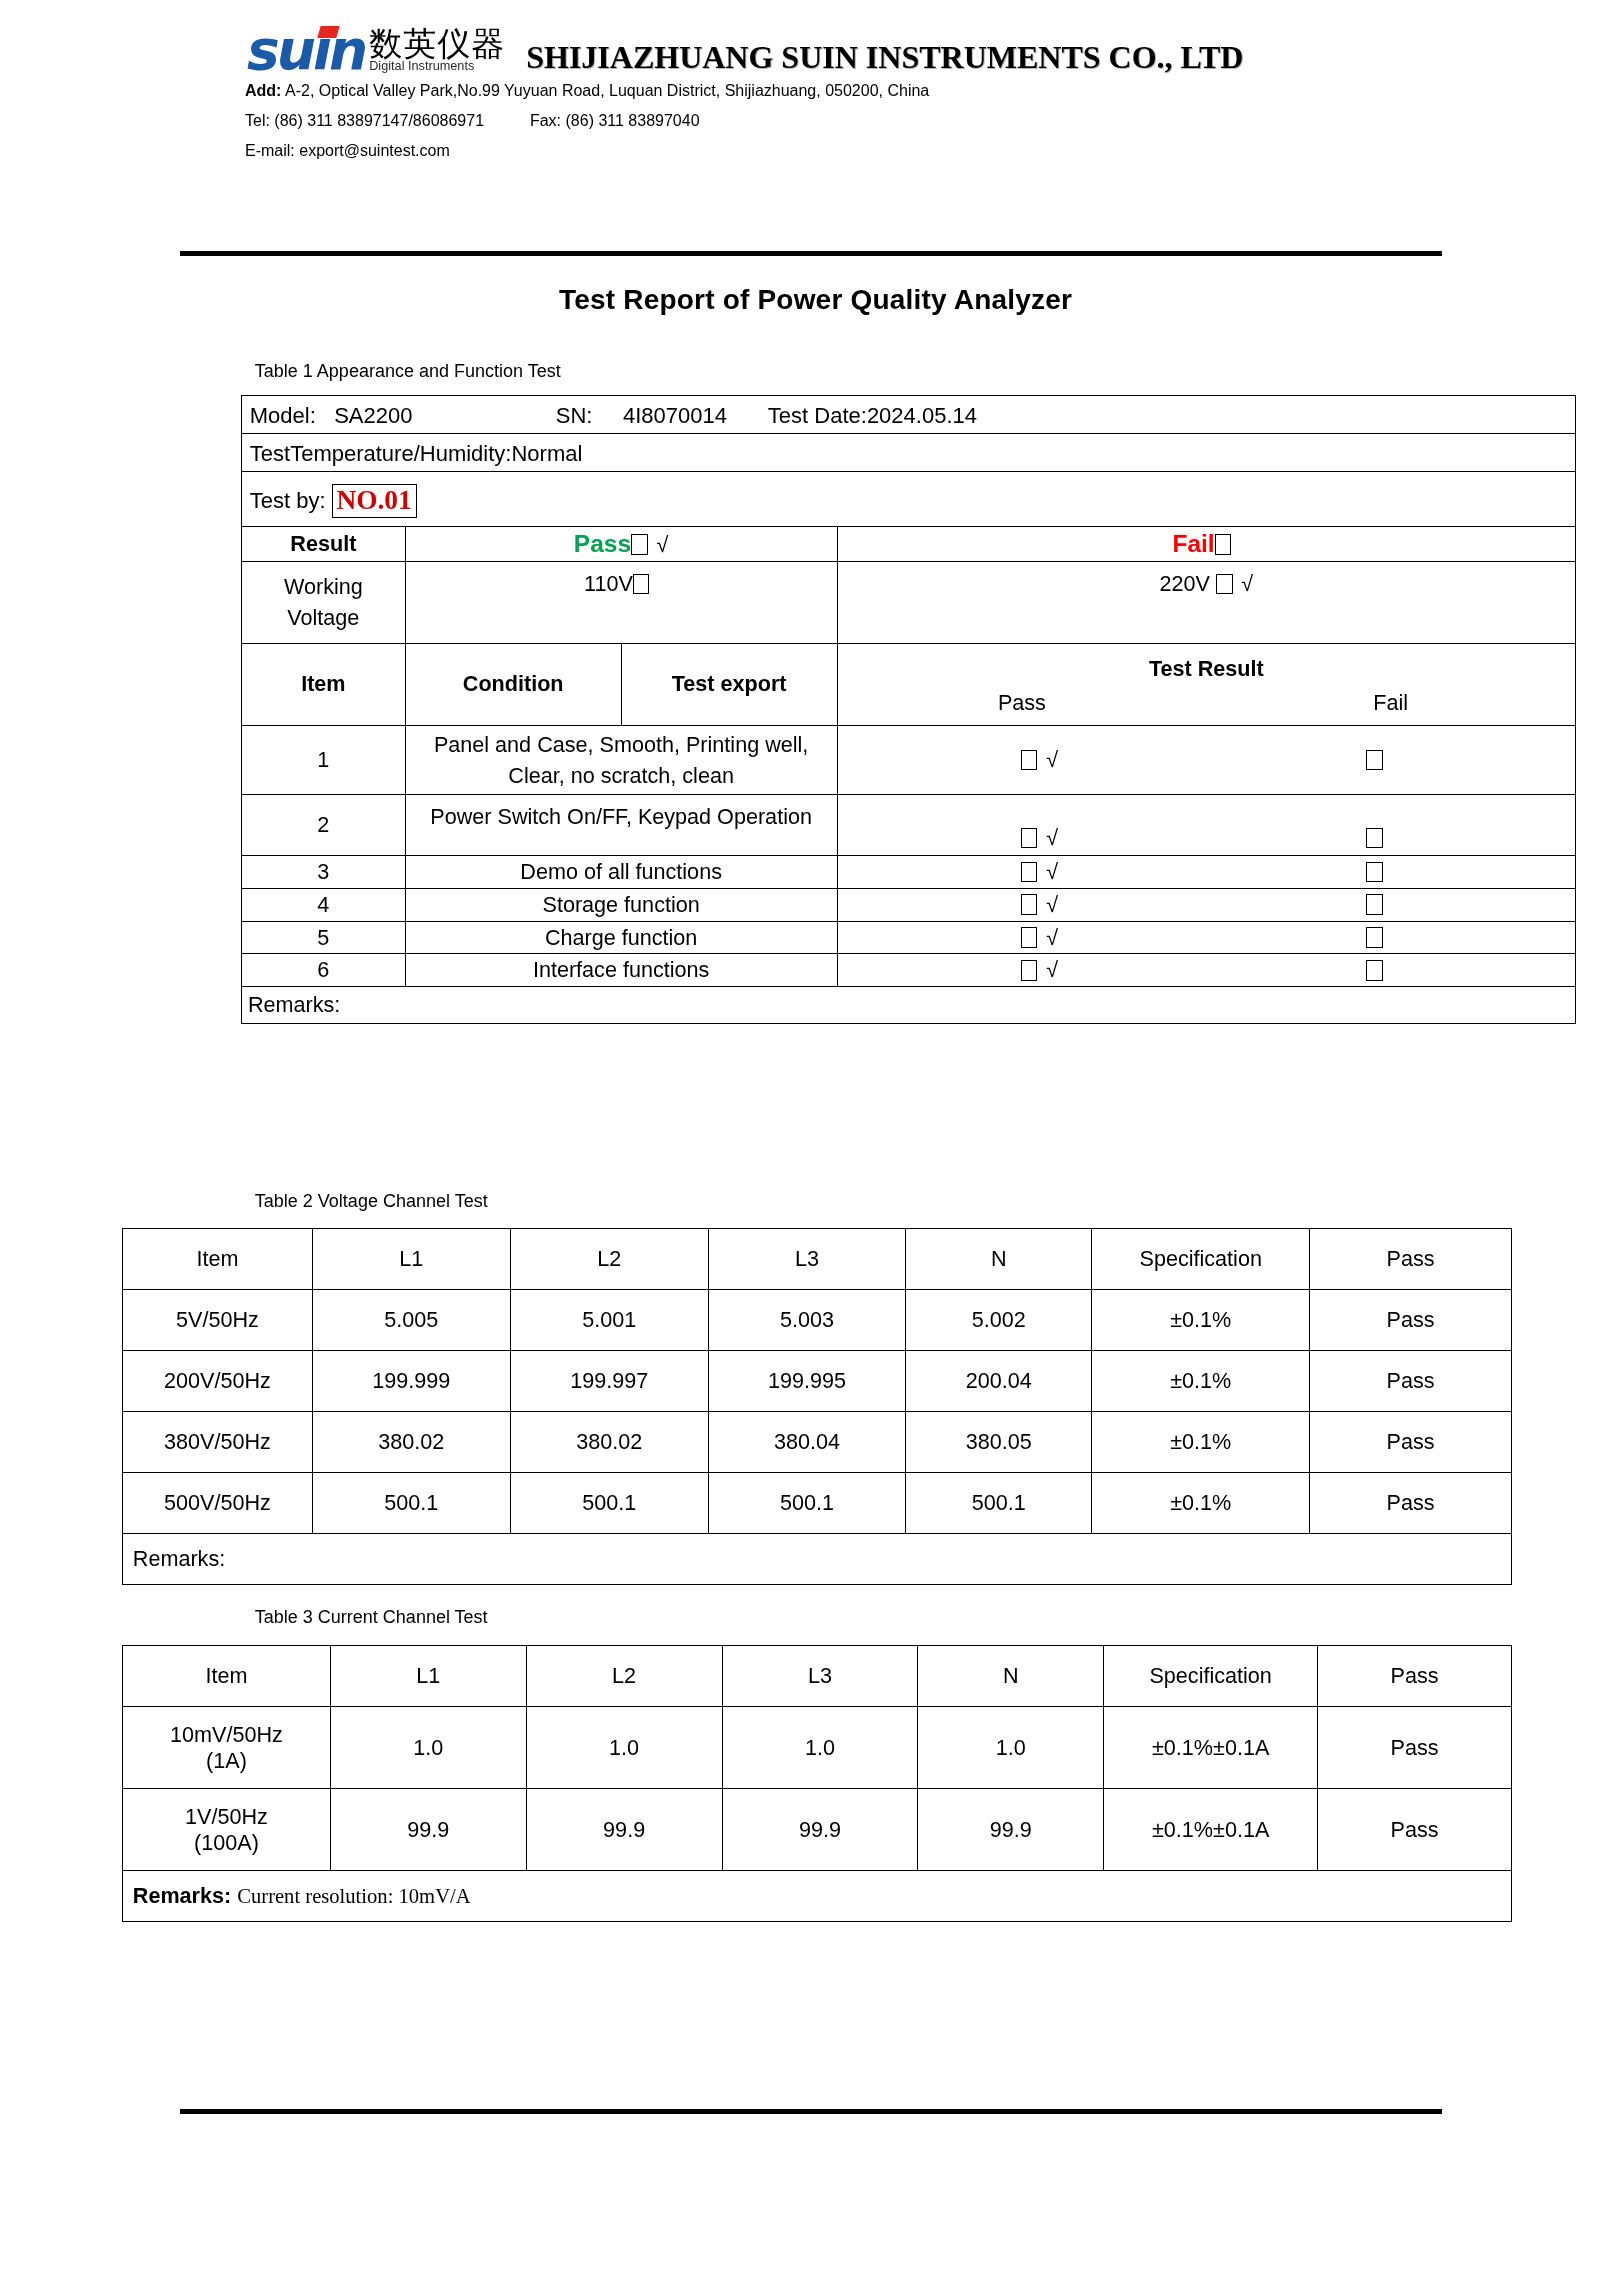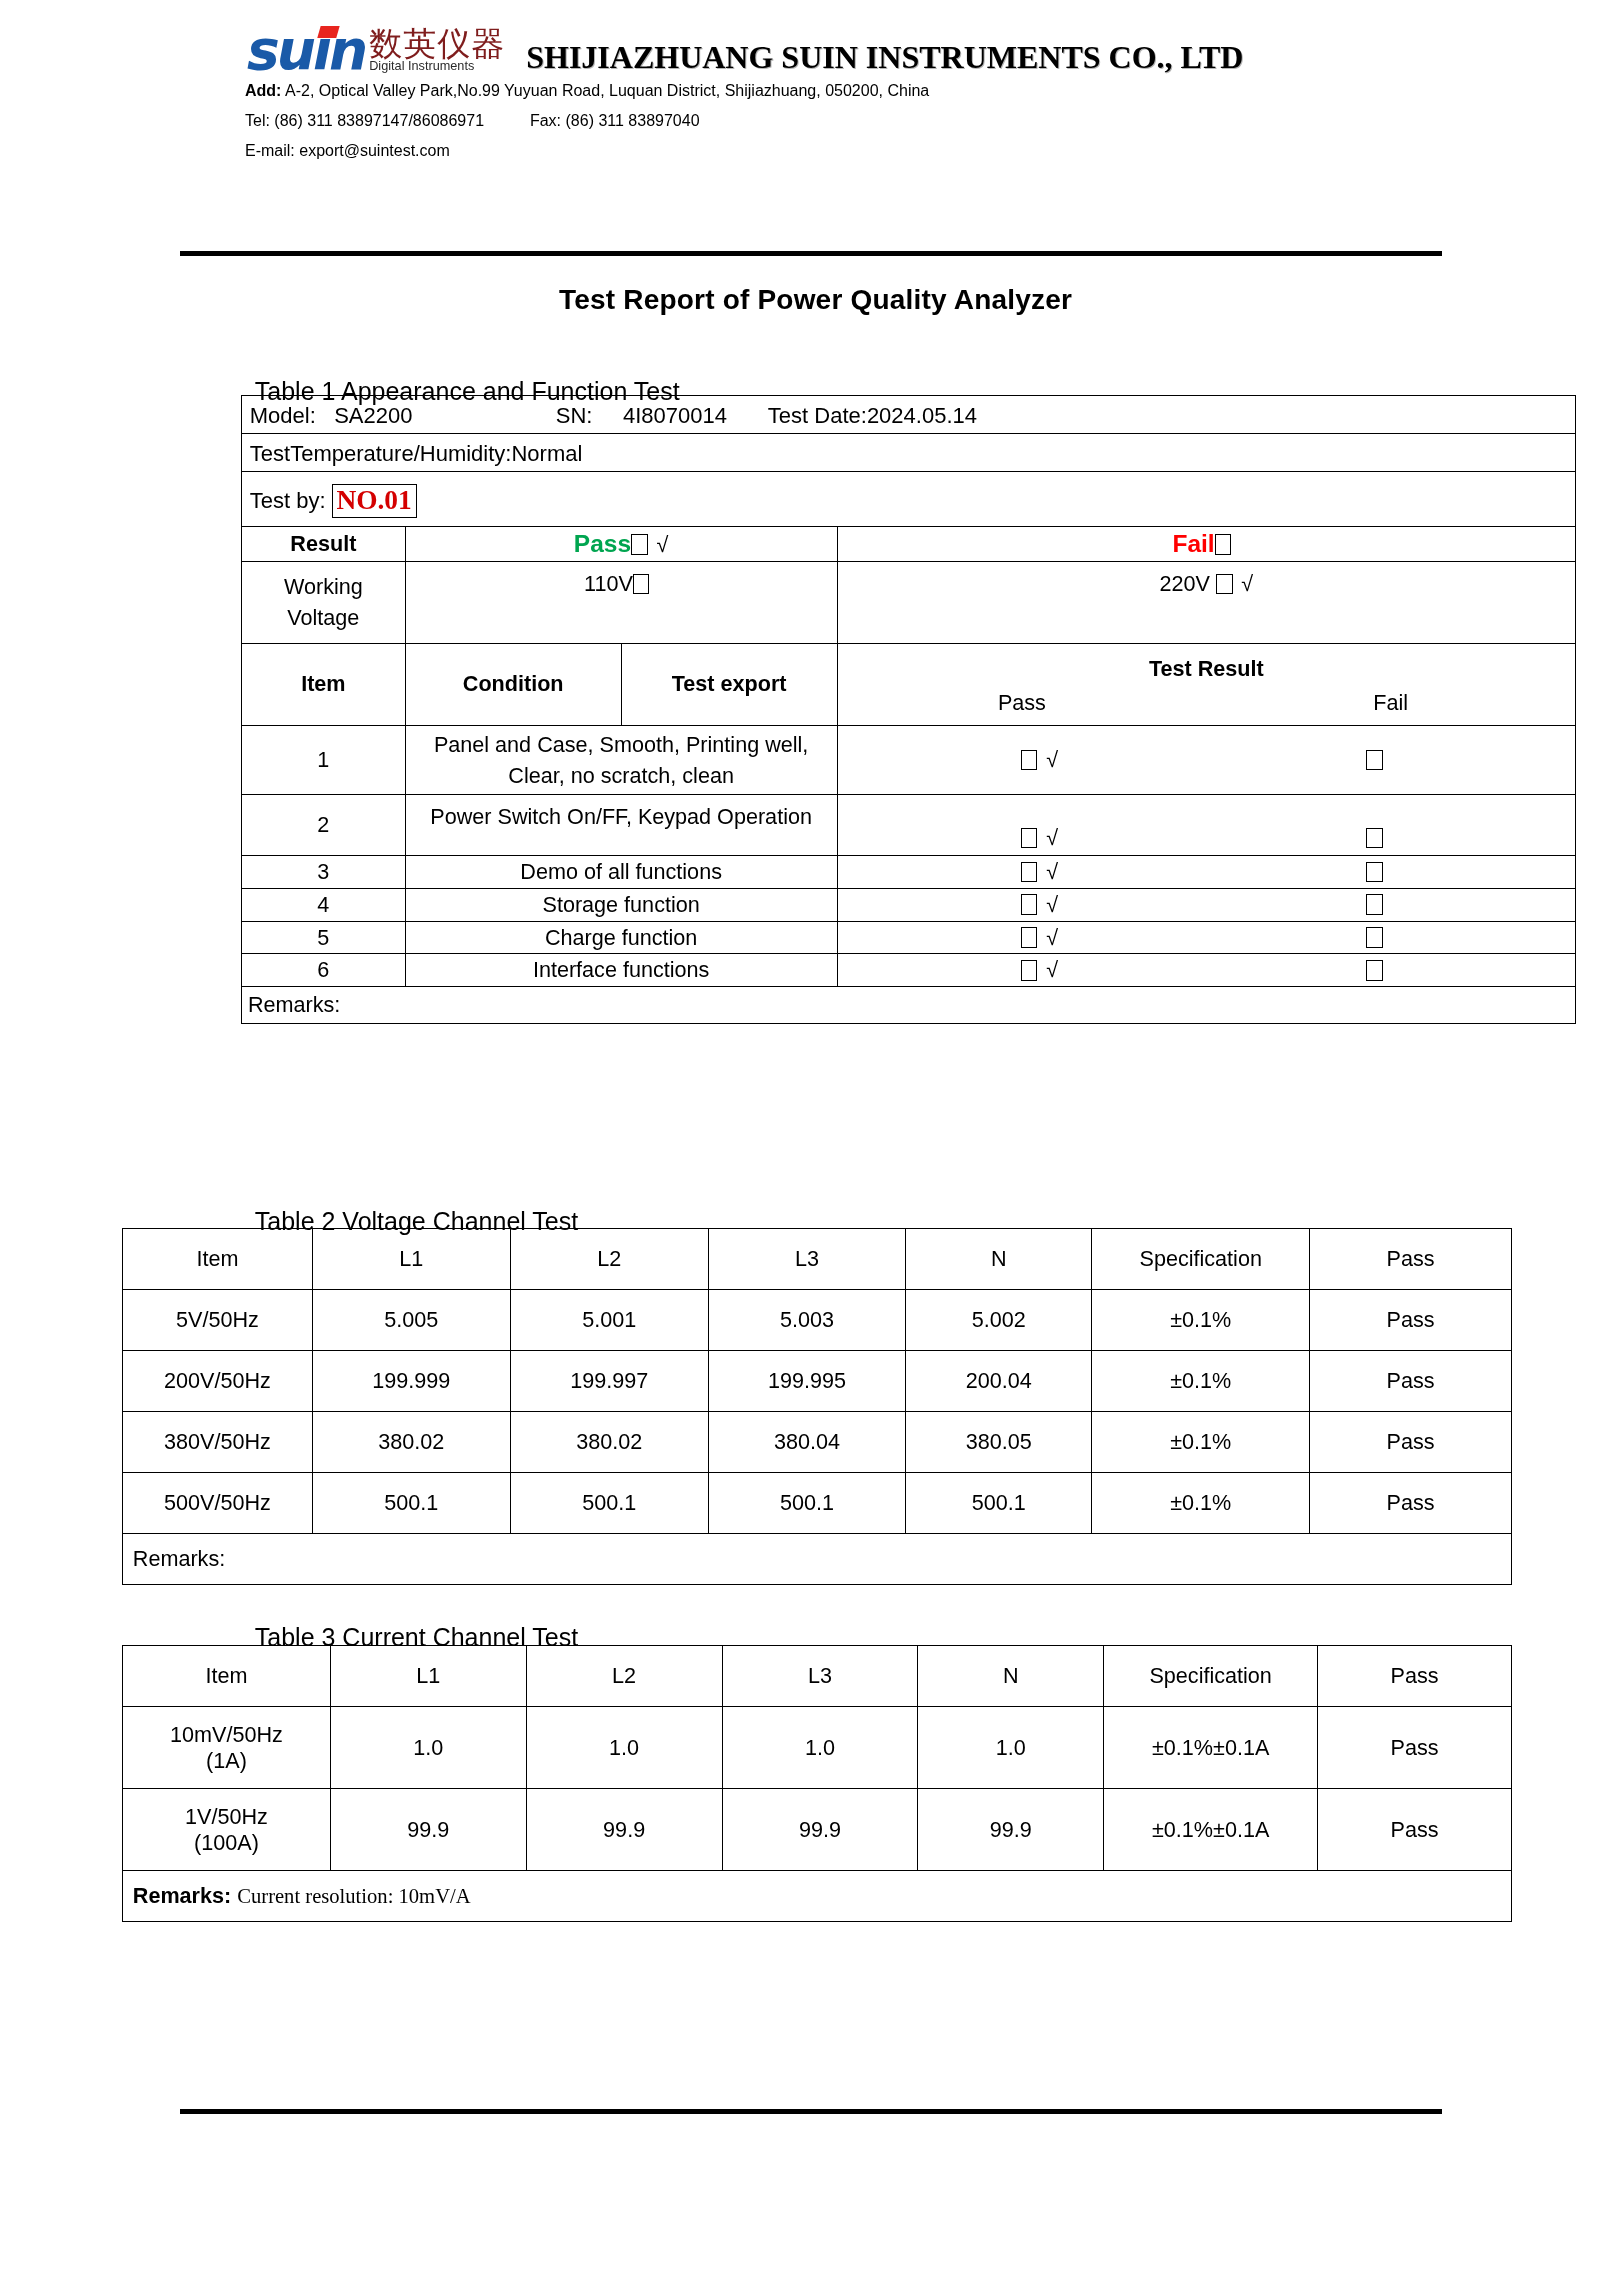--- a/index.html
+++ b/index.html
@@ -45,21 +45,21 @@
   .logo-cn {
     margin-left: 3.9px;
     display: flex;
     flex-direction: column;
     align-items: flex-start;
     padding-bottom: 2px;
   }
   .logo-cn-main {
     font-size: 33px;
     line-height: 1;
-    color: #7f1d1d;
+    color: #000000;
     font-family: "DejaVu Sans", sans-serif;
     letter-spacing: 1px;
   }
   .logo-cn-sub {
     font-size: 12.7px;
     line-height: 1.1;
     color: #2b2b2b;
     letter-spacing: 0px;
   }
   .company-name {
@@ -99,23 +99,22 @@
     width: 1621px;
     text-align: center;
     font-size: 28px;
     font-weight: bold;
     letter-spacing: 0.2px;
   }
   .doc-title span { margin-left: 10px; }
 
   
   .caption {
-    font-size: 25px;
+    font-size: 18px;
     padding-left: 7.8px;
-    margin-top: 16px;
   }
 
   
   table { border-collapse: collapse; }
   .t1 { position: absolute; left: 241px; top: 395px; width: 1335px; }
   .t1 td, .t1 th {
     border: 1.6px solid #000;
     font-size: 21.6px;
     font-weight: normal;
     padding: 2.9px 5.9px;

